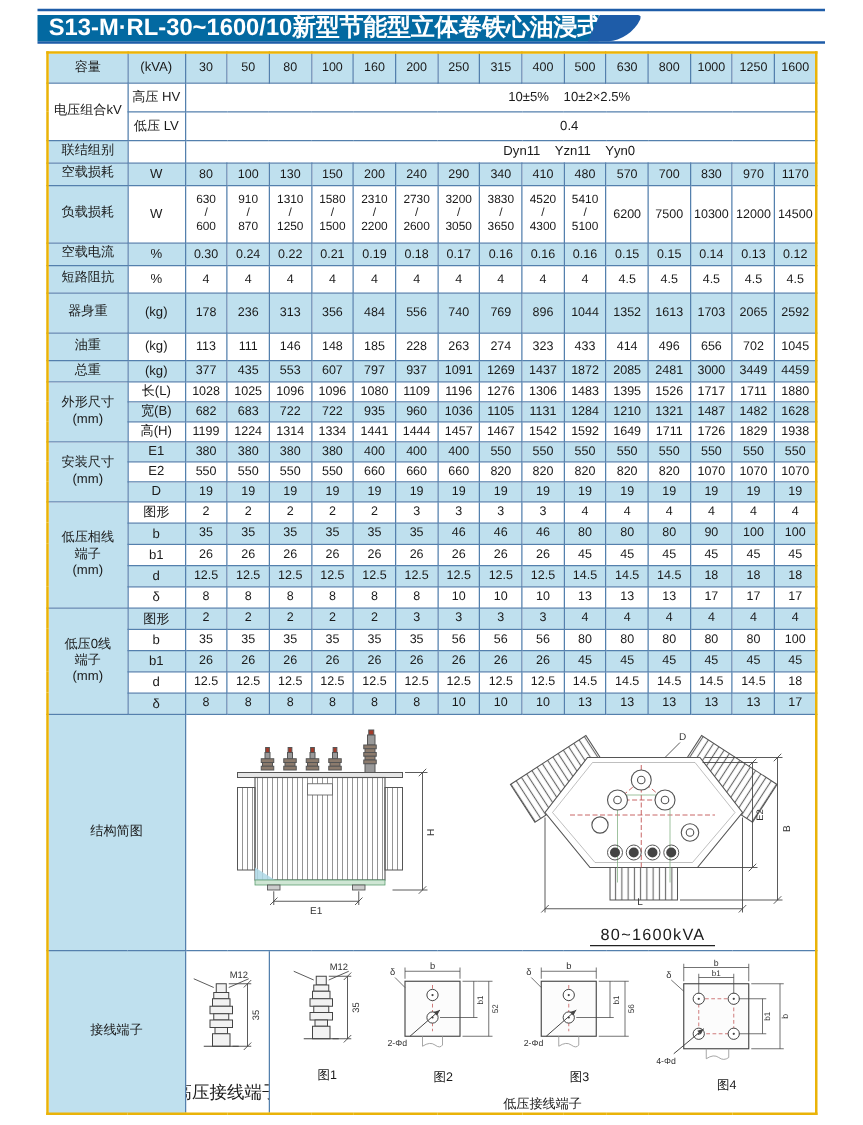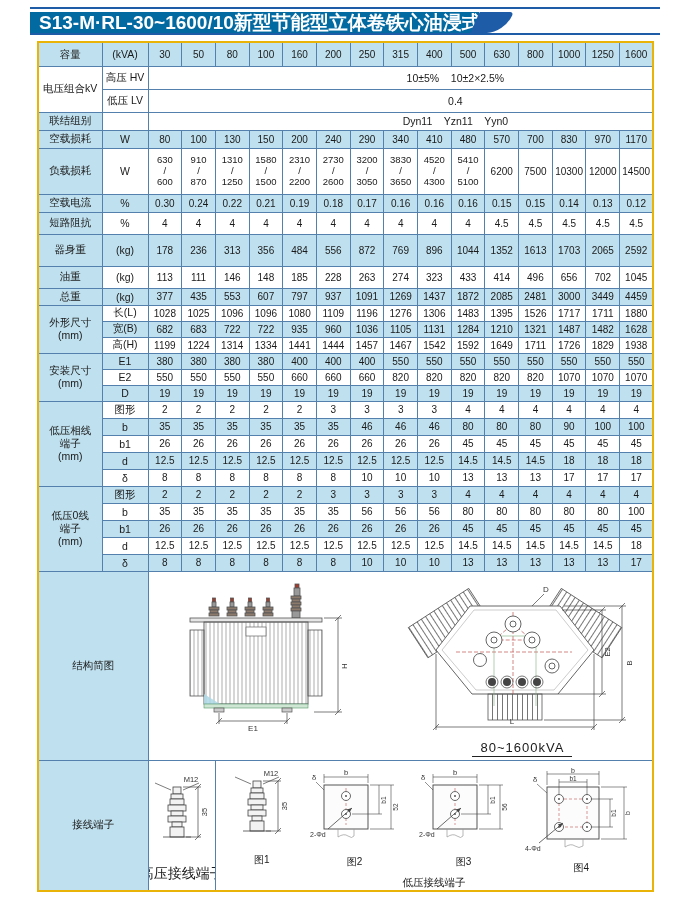--- a/index.html
+++ b/index.html
@@ -218,21 +218,21 @@
         <td class="label">
           <div>器身重</div>
         </td>
         <td class="u">(kg)</td>
         <td class="c">178</td>
         <td class="c">236</td>
         <td class="c">313</td>
         <td class="c">356</td>
         <td class="c">484</td>
         <td class="c">556</td>
-        <td class="c">872</td>
+        <td class="c">740</td>
         <td class="c">769</td>
         <td class="c">896</td>
         <td class="c">1044</td>
         <td class="c">1352</td>
         <td class="c">1613</td>
         <td class="c">1703</td>
         <td class="c">2065</td>
         <td class="c">2592</td>
       </tr>
       <tr style="height: 22px;">

